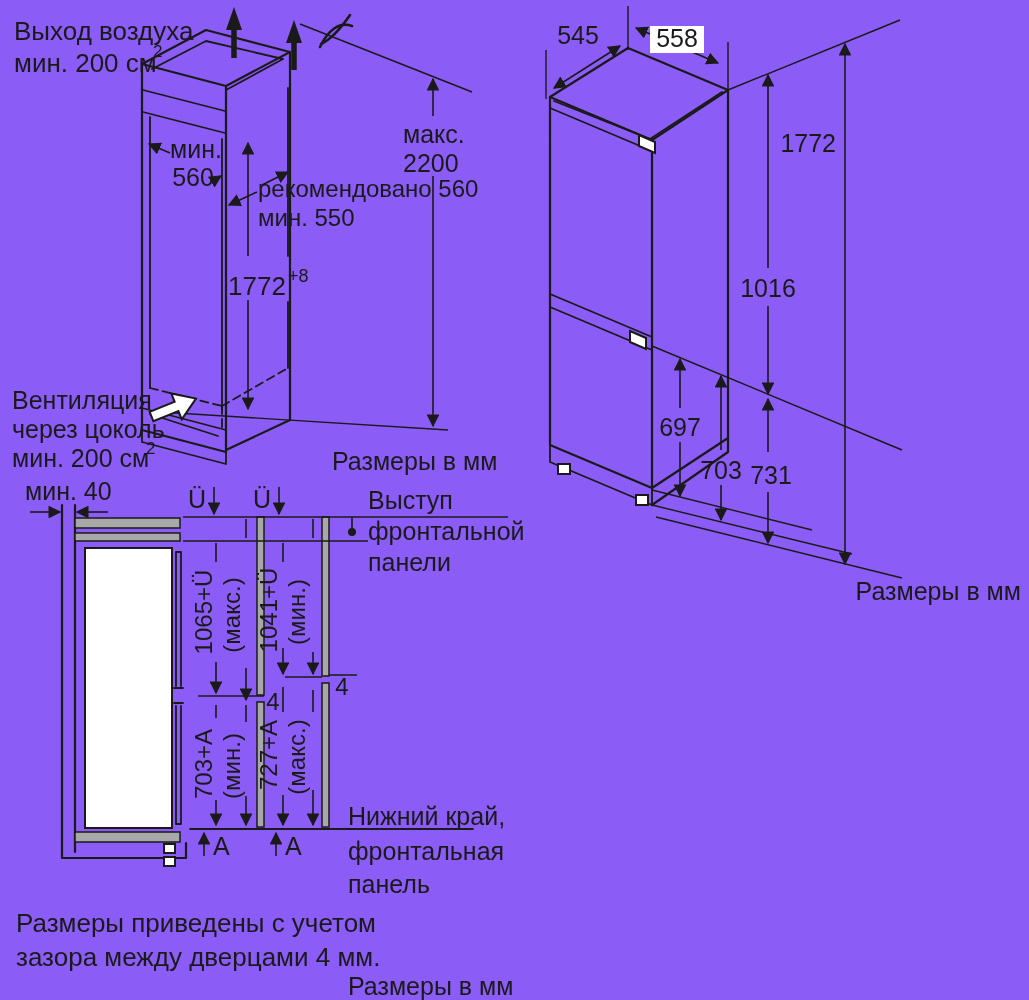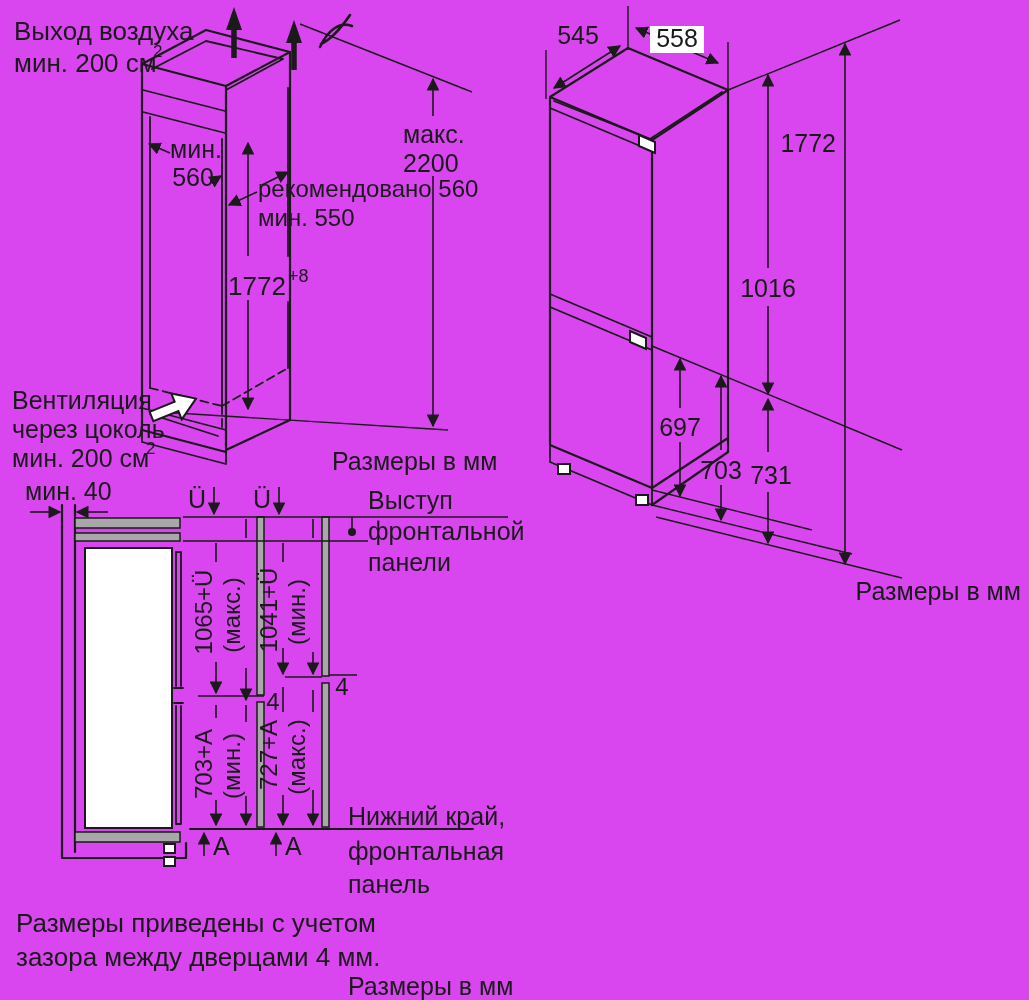--- a/index.html
+++ b/index.html
@@ -1,16 +1,16 @@
 <!DOCTYPE html>
 <html><head>
 <meta charset="utf-8">
 <style>
   html,body{margin:0;padding:0;background:#fff;}
-  .canvas{position:relative;width:1029px;height:1000px;background:#d946ef;overflow:hidden;}
+  .canvas{position:relative;width:1029px;height:1000px;background:#8b5cf6;overflow:hidden;}
   svg{position:absolute;left:0;top:0;}
   text{font-family:"Liberation Sans",sans-serif;fill:#1a1a1a;}
   .t24{font-size:24px}
   .t25{font-size:25px}
   .t26{font-size:26px}
   .sup{font-size:17px}
   .sup2{font-size:18px}
   .ol{stroke:#1a1a1a;stroke-width:2.2;fill:none;stroke-linejoin:round;stroke-linecap:round}
   .md{stroke:#1a1a1a;stroke-width:1.8;fill:none;stroke-linecap:round}
   .dim{stroke:#1a1a1a;stroke-width:1.6;fill:none}

